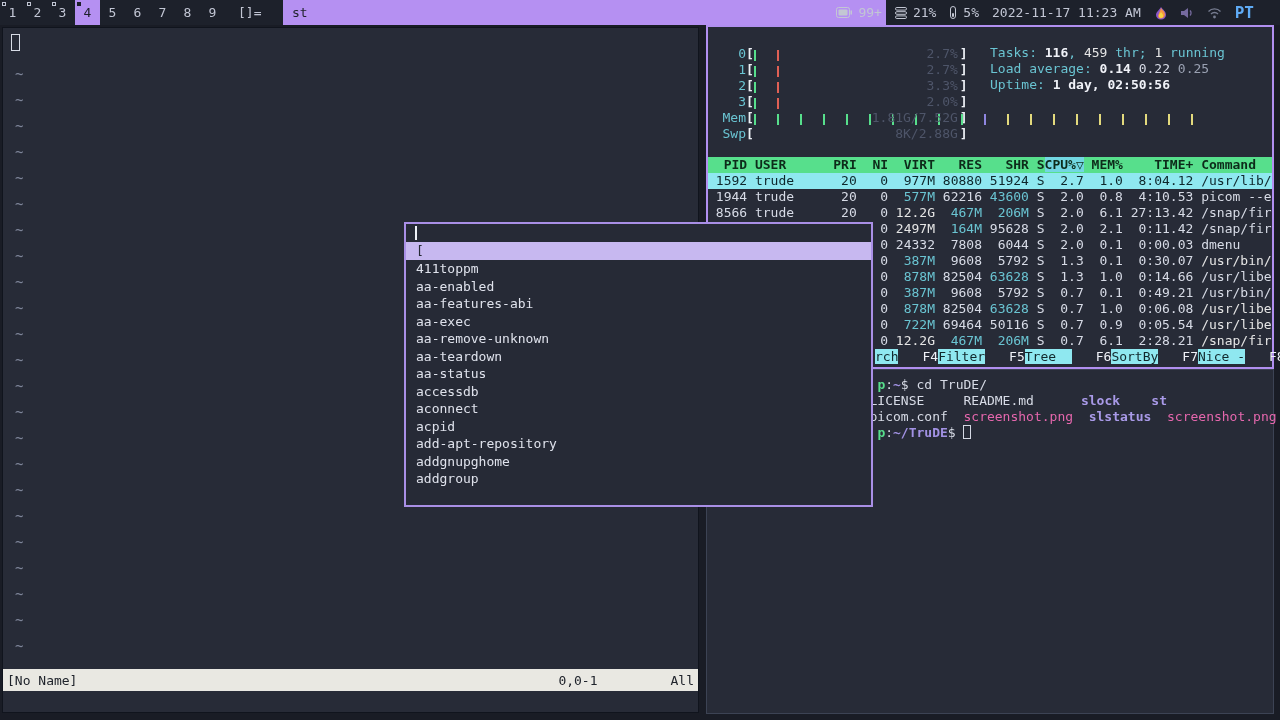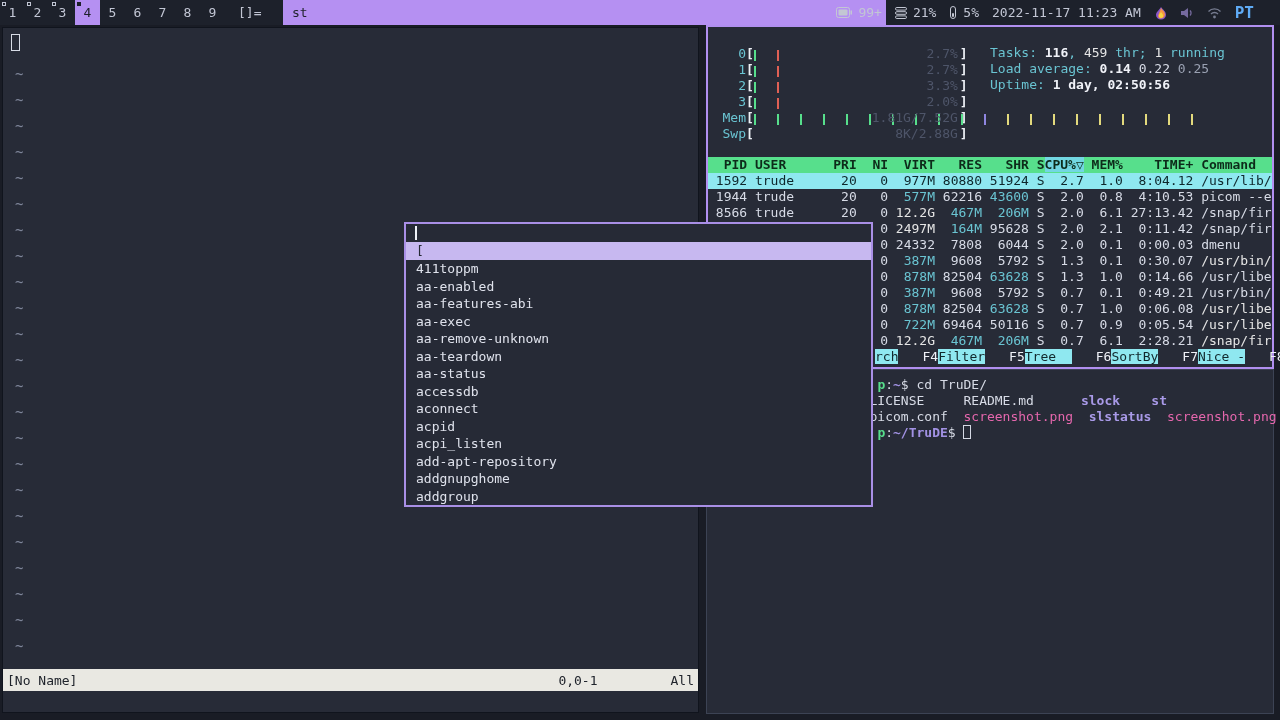--- a/index.html
+++ b/index.html
@@ -315,18 +315,17 @@
       <div class="dmenu-item">411toppm</div>
       <div class="dmenu-item">aa-enabled</div>
       <div class="dmenu-item">aa-features-abi</div>
       <div class="dmenu-item">aa-exec</div>
       <div class="dmenu-item">aa-remove-unknown</div>
       <div class="dmenu-item">aa-teardown</div>
       <div class="dmenu-item">aa-status</div>
       <div class="dmenu-item">accessdb</div>
       <div class="dmenu-item">aconnect</div>
       <div class="dmenu-item">acpid</div>
-      <div class="dmenu-item">acpi_listen</div>
       <div class="dmenu-item">add-apt-repository</div>
       <div class="dmenu-item">addgnupghome</div>
       <div class="dmenu-item">addgroup</div>
     </div>
 </div>
 
 </body></html>

